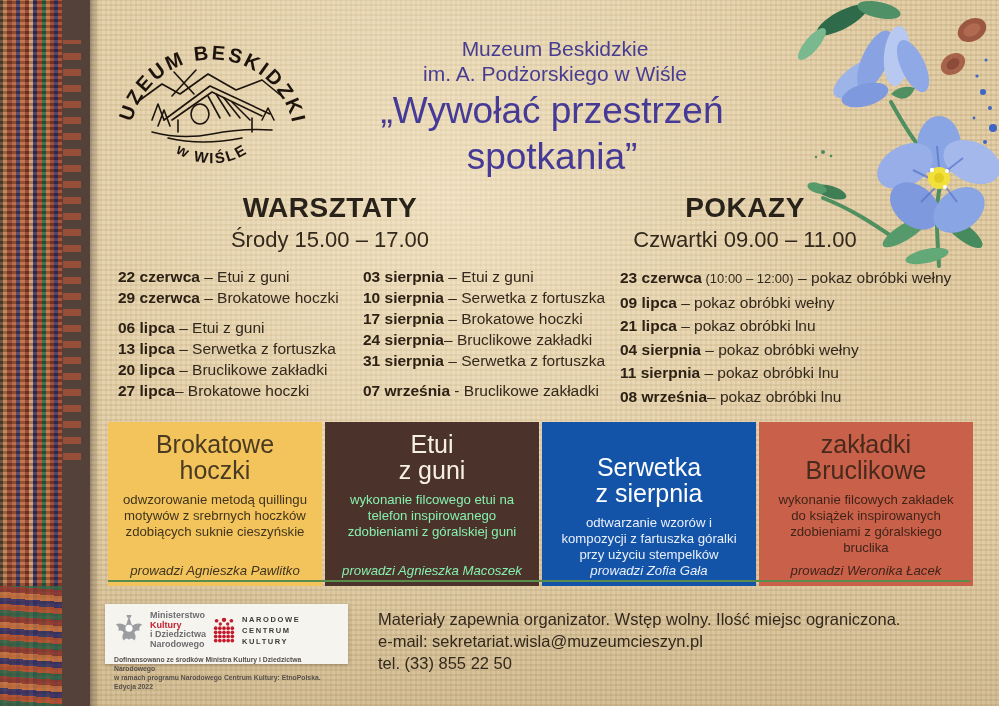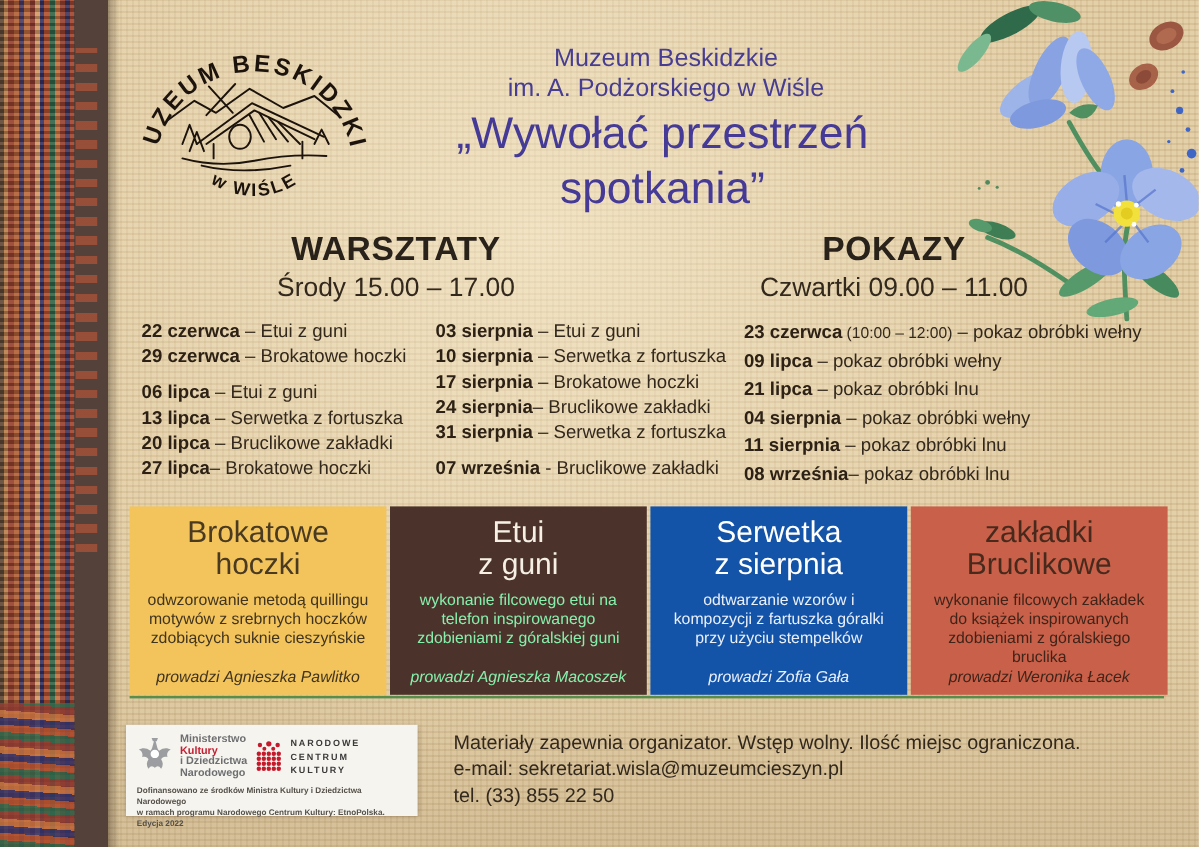--- a/index.html
+++ b/index.html
@@ -66,26 +66,26 @@
   .sched .time { font-size:13px; }
 
   .boxes { position:absolute; left:108px; top:422px; width:865px; height:148px;
            display:grid; grid-template-columns:repeat(4,1fr); gap:3px; }
   .box { text-align:center; padding:9px 12px 8px; display:flex; flex-direction:column; }
   .box .bt { font-size:25px; line-height:26px; }
   .box .bd { font-size:13.2px; line-height:16px; margin-top:9px; }
   .box .bl { font-size:13.2px; margin-top:auto;font-style:italic; }
   .box-yellow { background:#f2c45b; } .box-yellow .bt{color:#4a3a22;} .box-yellow .bd,.box-yellow .bl{color:#41341f;}
   .box-brown { background:#4b322a; } .box-brown .bt{color:#f6f0e4;} .box-brown .bd,.box-brown .bl{color:#86efac;}
-  .box-blue { background:#1353a8; } .box-blue .bt{color:#ffffff;} .box-blue .bd,.box-blue .bl{color:#eaf0fa;}
+  .box-blue { background:#1353a8; } .box-blue .bt{color:#ffffff;margin-top:23px;} .box-blue .bd,.box-blue .bl{color:#eaf0fa;}
   .box-red { background:#c9604a; } .box-red .bt{color:#482a1d;} .box-red .bd,.box-red .bl{color:#402419;}
 
   .green-line { position:absolute; left:108px; top:580px; width:862px; height:2px; background:#5a8c4c; }
 
-  .credit { position:absolute; left:105px; top:604px; width:243px; height:76px;
+  .credit { position:absolute; left:105px; top:604px; width:243px; height:60px;
             background:#f6f4ee; box-shadow:0 1px 4px rgba(60,40,20,.35); padding:7px 8px 0 9px; }
   .credit .logos { display:flex; align-items:center; gap:6px; height:38px; }
   .min-text { font-size:9px; line-height:9.5px; font-weight:bold; color:#6d6e71; }
   .min-text .red { color:#c22033; }
   .nck-text { font-size:7.5px; line-height:11px; letter-spacing:1.6px; font-weight:bold; color:#3a3a3a; }
   .fine { margin-top:6px; font-size:6.8px; line-height:9px; color:#55504a; font-weight:bold; }
 
   .info { position:absolute; left:378px; top:608px; font-size:16.5px; line-height:22px; color:#33281c; }
 
   .flower { position:absolute; right:0; top:0; width:212px; height:268px; }

